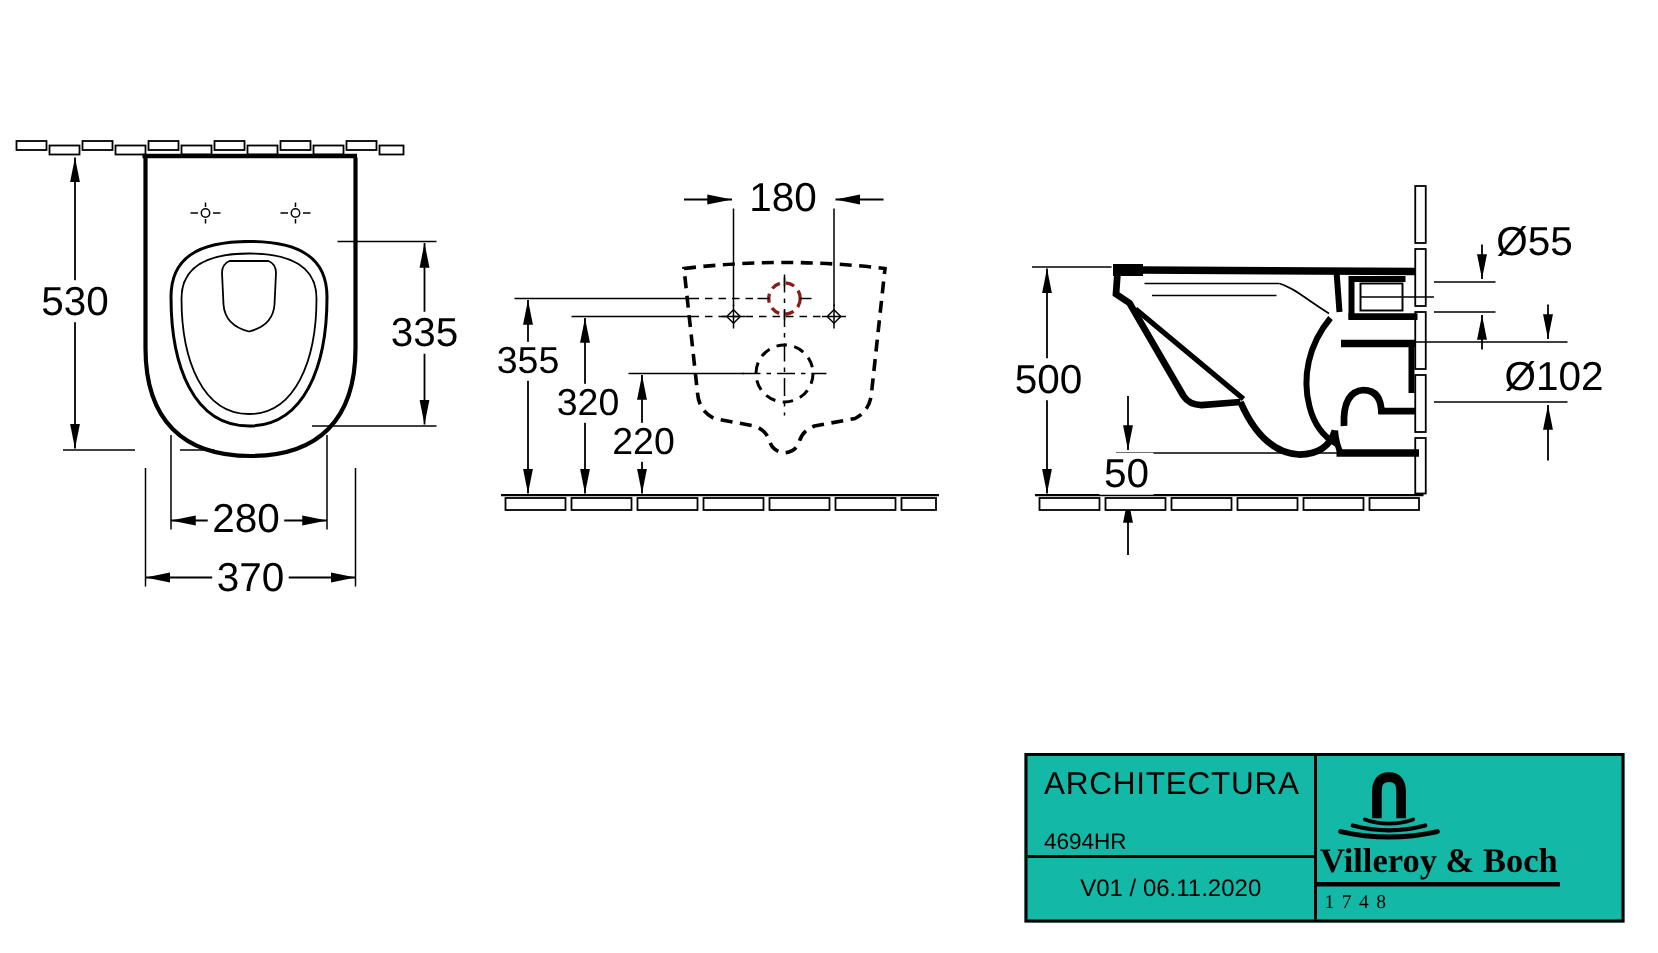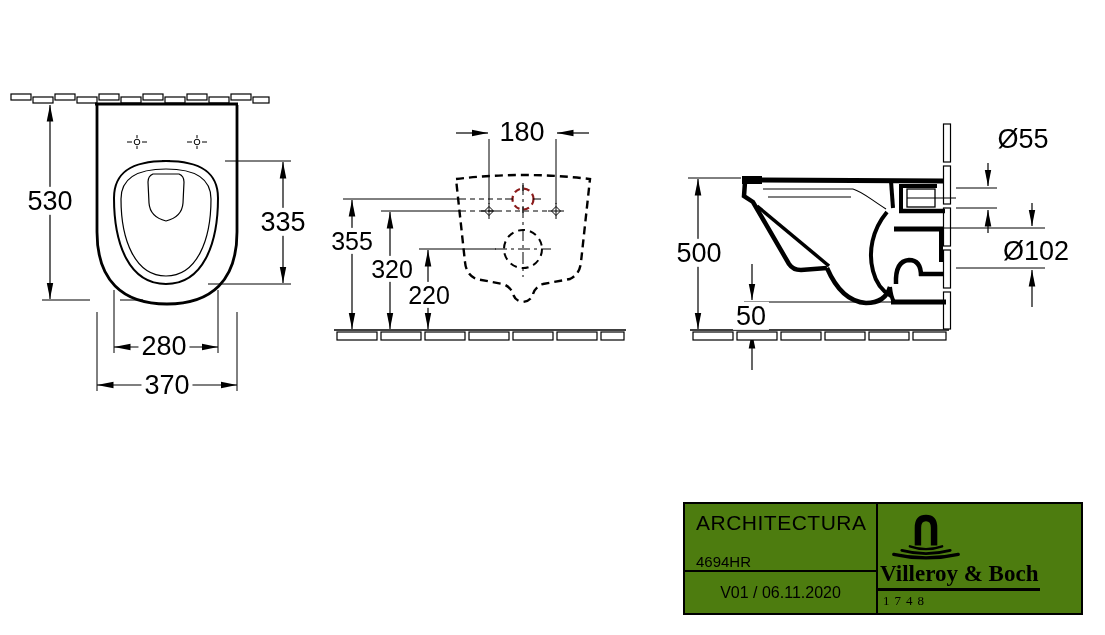--- a/index.html
+++ b/index.html
@@ -10,21 +10,21 @@
   #linework{position:absolute;left:0;top:0;}
   .dim{
     position:absolute;transform:translate(-50%,-50%);
     background:#fff;padding:0 3px;font-size:27px;line-height:1.05;
     white-space:nowrap;color:#000;
   }
   .dim.small{font-size:25px;}
   
   #titleblock{
     position:absolute;left:683px;top:502px;width:400px;height:113px;
-    border:2px solid #000;display:flex;box-sizing:border-box;background:#4d7c0f;
+    border:2px solid #000;display:flex;box-sizing:border-box;background:#14b8a6;
   }
   #tb-left{width:193px;border-right:2px solid #000;display:flex;flex-direction:column;box-sizing:border-box;}
   #tb-left-top{flex:1 1 auto;padding:7px 0 0 11px;border-bottom:2px solid #000;box-sizing:border-box;}
   #tb-series{font-size:21px;letter-spacing:.5px;}
   #tb-model{font-size:15px;margin-top:18px;}
   #tb-left-bottom{height:59px;display:flex;align-items:center;justify-content:center;text-align:right;}
   #tb-version{font-size:16px;}
   #tb-right{flex:1 1 auto;display:flex;flex-direction:column;align-items:flex-start;justify-content:center;padding-top:2px;}
   #vb-wordmark{
     font-family:"Liberation Serif", serif;font-weight:bold;font-size:23px;
@@ -255,21 +255,21 @@
 <div class="dim" style="left:164px;top:346px;">280</div>
 <div class="dim" style="left:167px;top:385px;">370</div>
 
 <div class="dim" style="left:522px;top:132px;text-align:center;">180</div>
 <div class="dim small" style="left:352px;top:241px;">355</div>
 <div class="dim small" style="left:392px;top:269px;">320</div>
 <div class="dim small" style="left:429px;top:295px;">220</div>
 
 <div class="dim" style="left:699px;top:253px;">500</div>
 <div class="dim" style="left:751px;top:316px;">50</div>
-<div class="dim" style="left:1023px;top:139px;">Ø55</div>
+<div class="dim" style="left:1023px;top:161px;">Ø55</div>
 <div class="dim" style="left:1036px;top:251px;">Ø102</div>
 
 <div id="titleblock">
   <div id="tb-left">
     <div id="tb-left-top">
       <div id="tb-series">ARCHITECTURA</div>
       <div id="tb-model">4694HR</div>
     </div>
     <div id="tb-left-bottom">
       <div id="tb-version">V01 / 06.11.2020</div>

